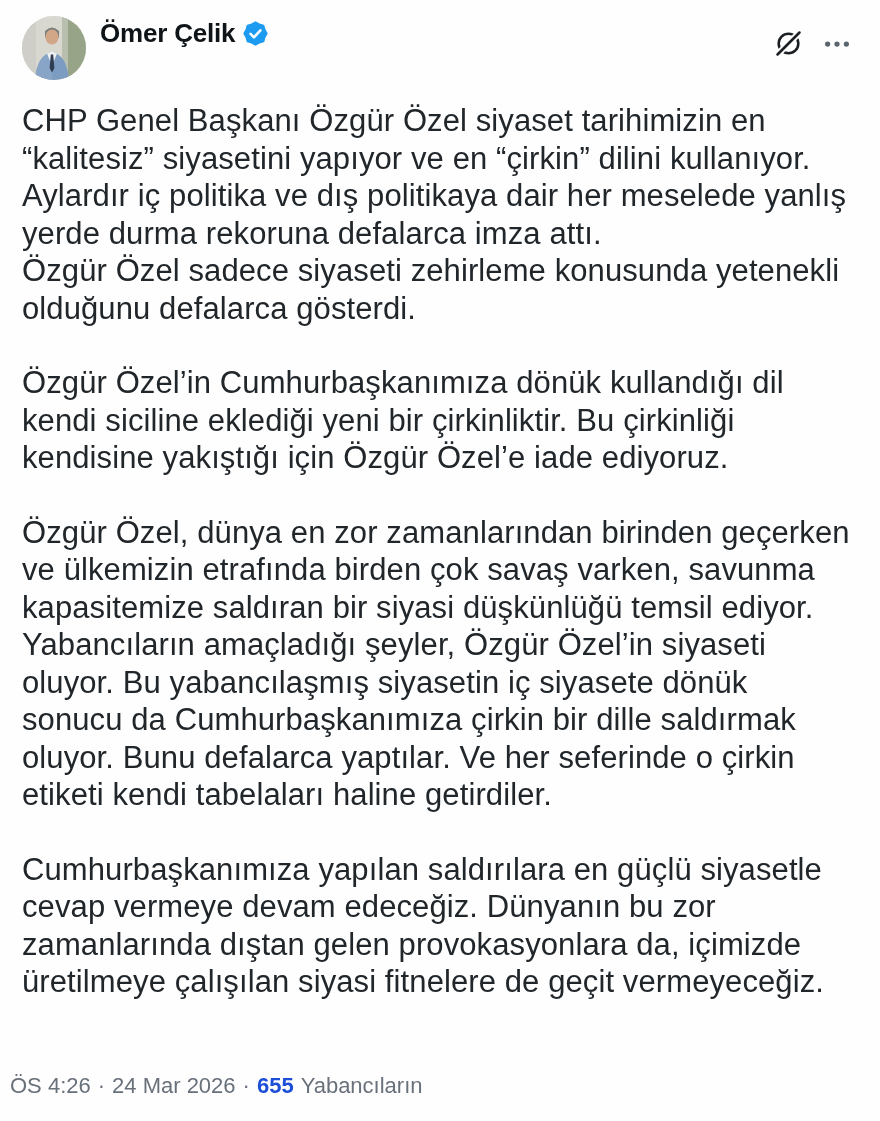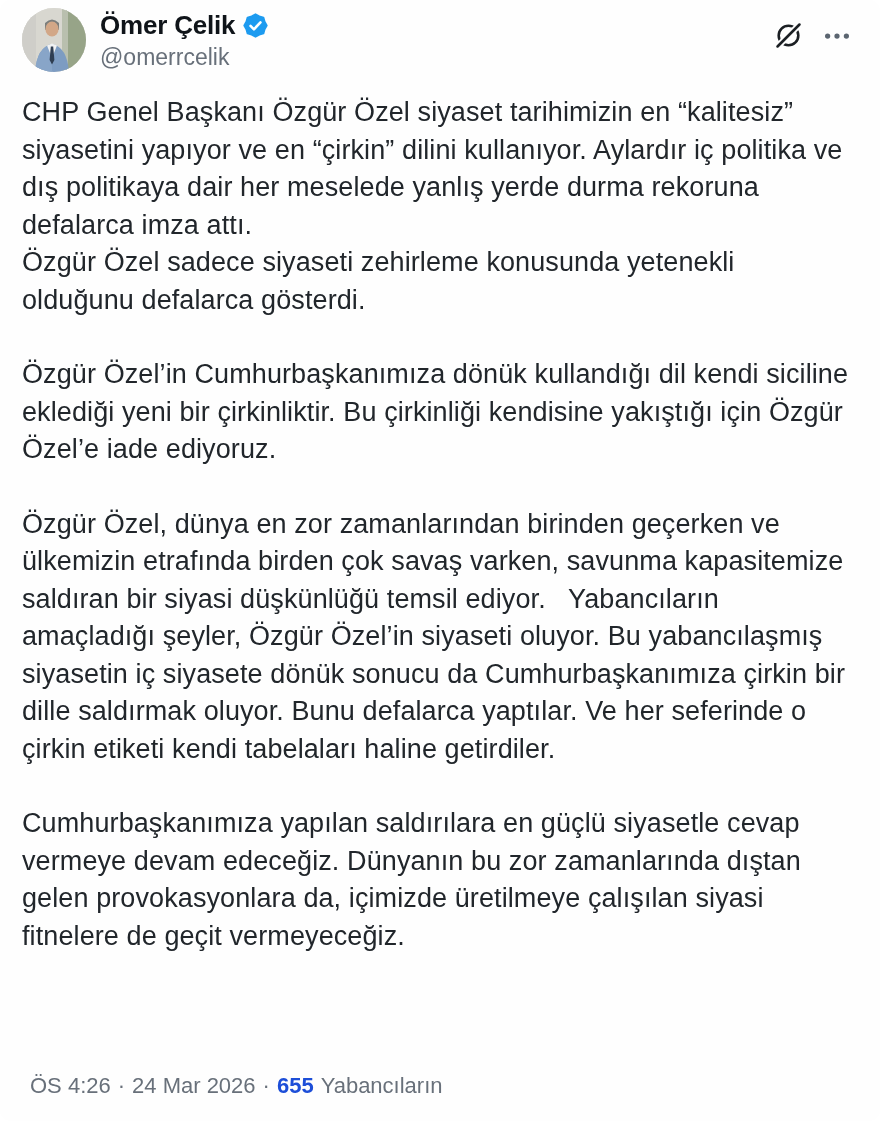--- a/index.html
+++ b/index.html
@@ -7,21 +7,21 @@
     padding: 0;
     background: #ffffff;
     font-family: "Liberation Sans", sans-serif;
   }
   .post {
     position: relative;
     width: 880px;
     height: 1121px;
     background: #fefefe;
     box-sizing: border-box;
-    padding: 8px 24px 0 22px;
+    padding: 16px 24px 0 22px;
     overflow: hidden;
     border-radius: 10px;
   }
   
   .post-header {
     display: flex;
     align-items: flex-start;
   }
   .avatar {
     width: 64px;
@@ -71,34 +71,34 @@
     background: none;
     border: none;
     padding: 0;
     cursor: pointer;
     line-height: 0;
   }
   
   .tweet-text {
     margin-top: 22px;
     max-width: 834px;
-    font-size: 27px;
+    font-size: 31px;
     line-height: 37.5px;
     color: #21262b;
     letter-spacing: 0.1px;
   }
   .tweet-text p {
     margin: 0 0 37px 0;
     white-space: pre-wrap;
   }
   .tweet-text p:last-child { margin-bottom: 12px; }
   
   .post-footer {
     position: absolute;
-    left: 30px;
+    left: 10px;
     bottom: 22px;
     font-size: 22px;
     color: #68707a;
     display: flex;
     align-items: center;
     gap: 7px;
   }
   .views-count {
     color: #1d4ed8;
     font-weight: 700;
@@ -129,21 +129,20 @@
     <div class="name-block">
       <div class="name-row">
         <span class="display-name">Ömer Çelik</span>
         <span class="verified">
           <svg viewBox="0 0 24 24" aria-hidden="true">
             <polygon points="22,12 20.13,15.37 19.07,19.07 15.37,20.13 12,22 8.63,20.13 4.93,19.07 3.87,15.37 2,12 3.87,8.63 4.93,4.93 8.63,3.87 12,2 15.37,3.87 19.07,4.93 20.13,8.63" fill="#1d9bf0" stroke="#1d9bf0" stroke-width="1.6" stroke-linejoin="round"></polygon>
             <polyline points="7.6,12.4 10.6,15.4 16.4,9.2" fill="none" stroke="#ffffff" stroke-width="2.3" stroke-linecap="round" stroke-linejoin="round"></polyline>
           </svg>
         </span>
       </div>
-      <span class="handle">@omerrcelik</span>
     </div>
 
     <div class="header-actions">
       <button class="icon-btn" aria-label="Grok actions">
         <svg width="31" height="31" viewBox="0 0 24 24" aria-hidden="true">
           <circle cx="12" cy="12" r="7.6" fill="none" stroke="#1b1f23" stroke-width="2"></circle>
           <line x1="4.5" y1="19.5" x2="19.5" y2="4.5" stroke="#fefefe" stroke-width="5"></line>
           <line x1="3.5" y1="20.5" x2="20.5" y2="3.5" stroke="#1b1f23" stroke-width="2" stroke-linecap="round"></line>
         </svg>
       </button>

